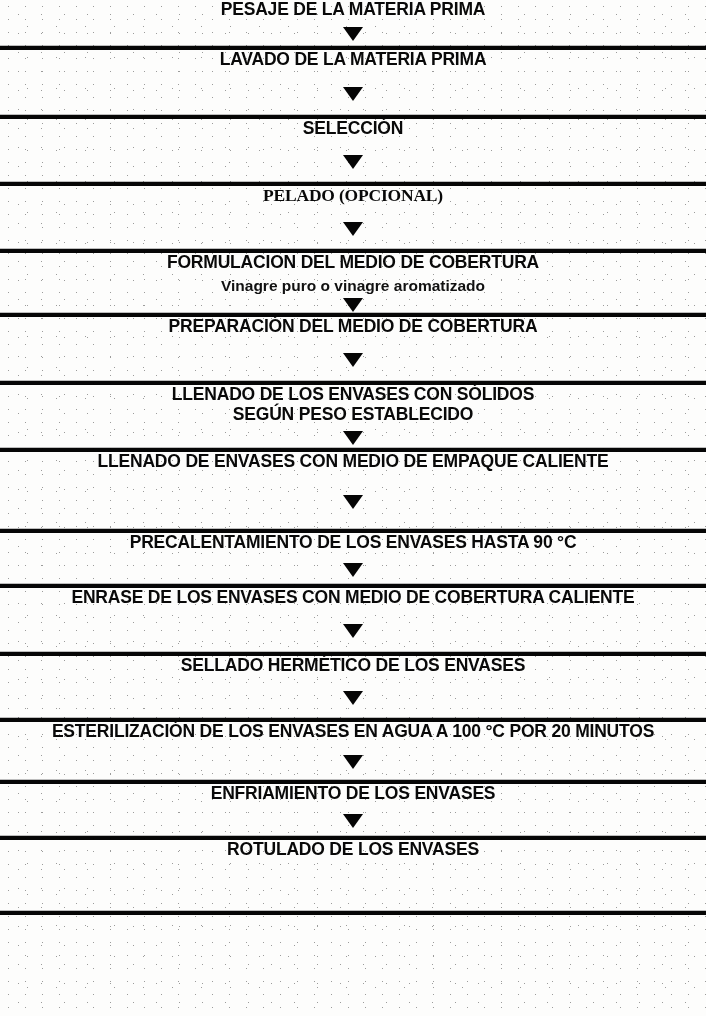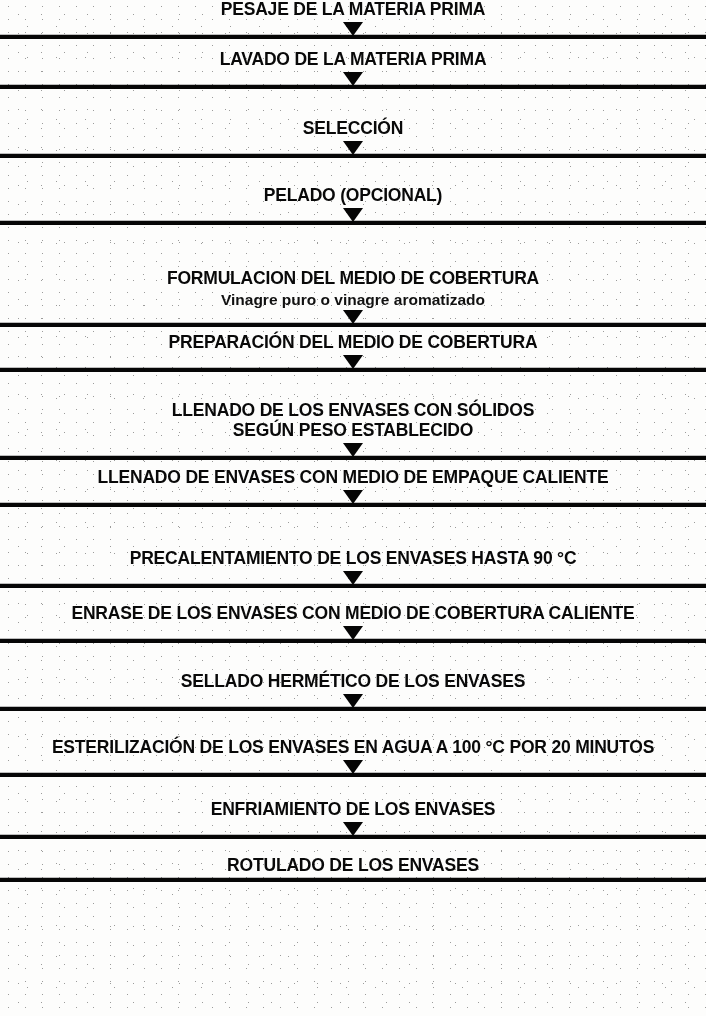--- a/index.html
+++ b/index.html
@@ -19,27 +19,27 @@
       radial-gradient(#000 0.45px, transparent 0.7px);
     background-size:17px 13px, 23px 19px, 29px 31px;
     background-position:0 0, 7px 5px, 13px 11px;
     opacity:.38;
     pointer-events:none;
   }
 
   .flow{position:relative;display:flex;flex-direction:column;height:100%;}
   .step{
     display:flex;flex-direction:column;
-    align-items:center;justify-content:flex-start;
+    align-items:center;justify-content:space-between;
     position:relative;
   }
   .step:nth-of-type(1){height:50px;}
   .step:nth-of-type(2){height:69px;}
   .step:nth-of-type(3){height:67px;}
-  .step:nth-of-type(4){height:83px;}
+  .step:nth-of-type(4){height:67px;font-family:Liberation Serif, serif;}
   .step:nth-of-type(5){height:64px;}
   .step:nth-of-type(6){height:68px;}
   .step:nth-of-type(7){height:67px;}
   .step:nth-of-type(8){height:81px;}
   .step:nth-of-type(9){height:55px;}
   .step:nth-of-type(10){height:68px;}
   .step:nth-of-type(11){height:66px;}
   .step:nth-of-type(12){height:62px;}
   .step:nth-of-type(13){height:56px;}
   .step:nth-of-type(14){height:75px;}

